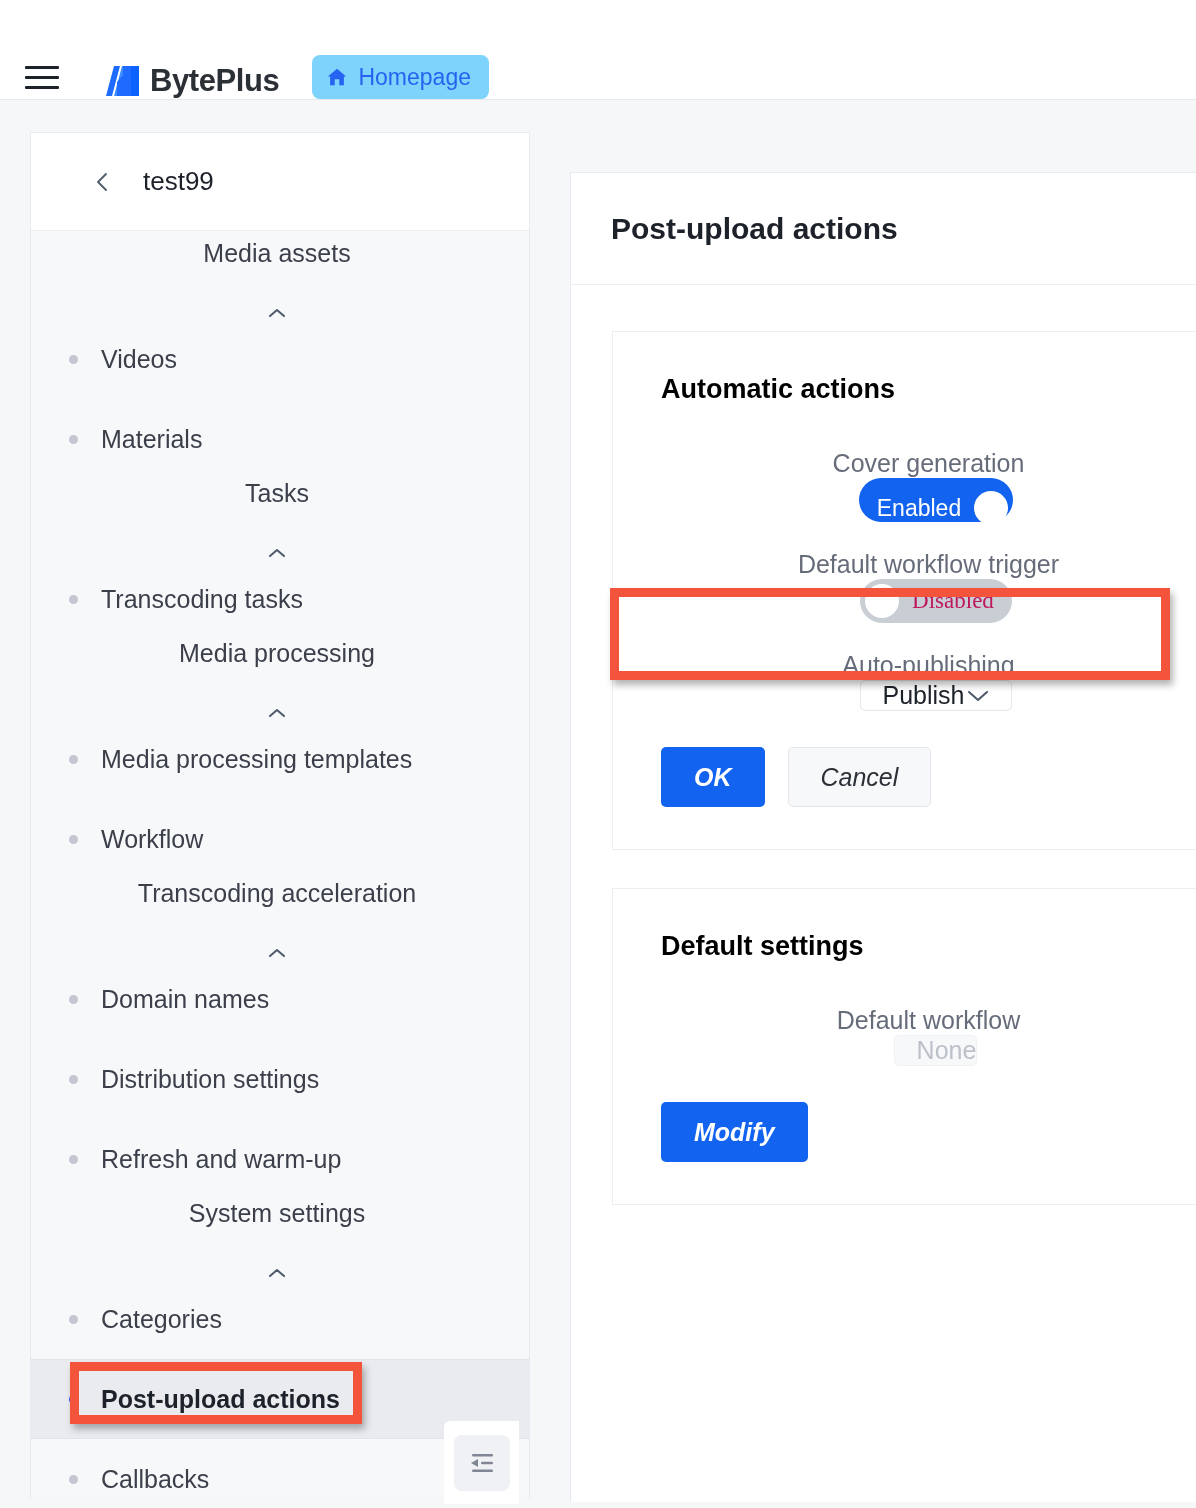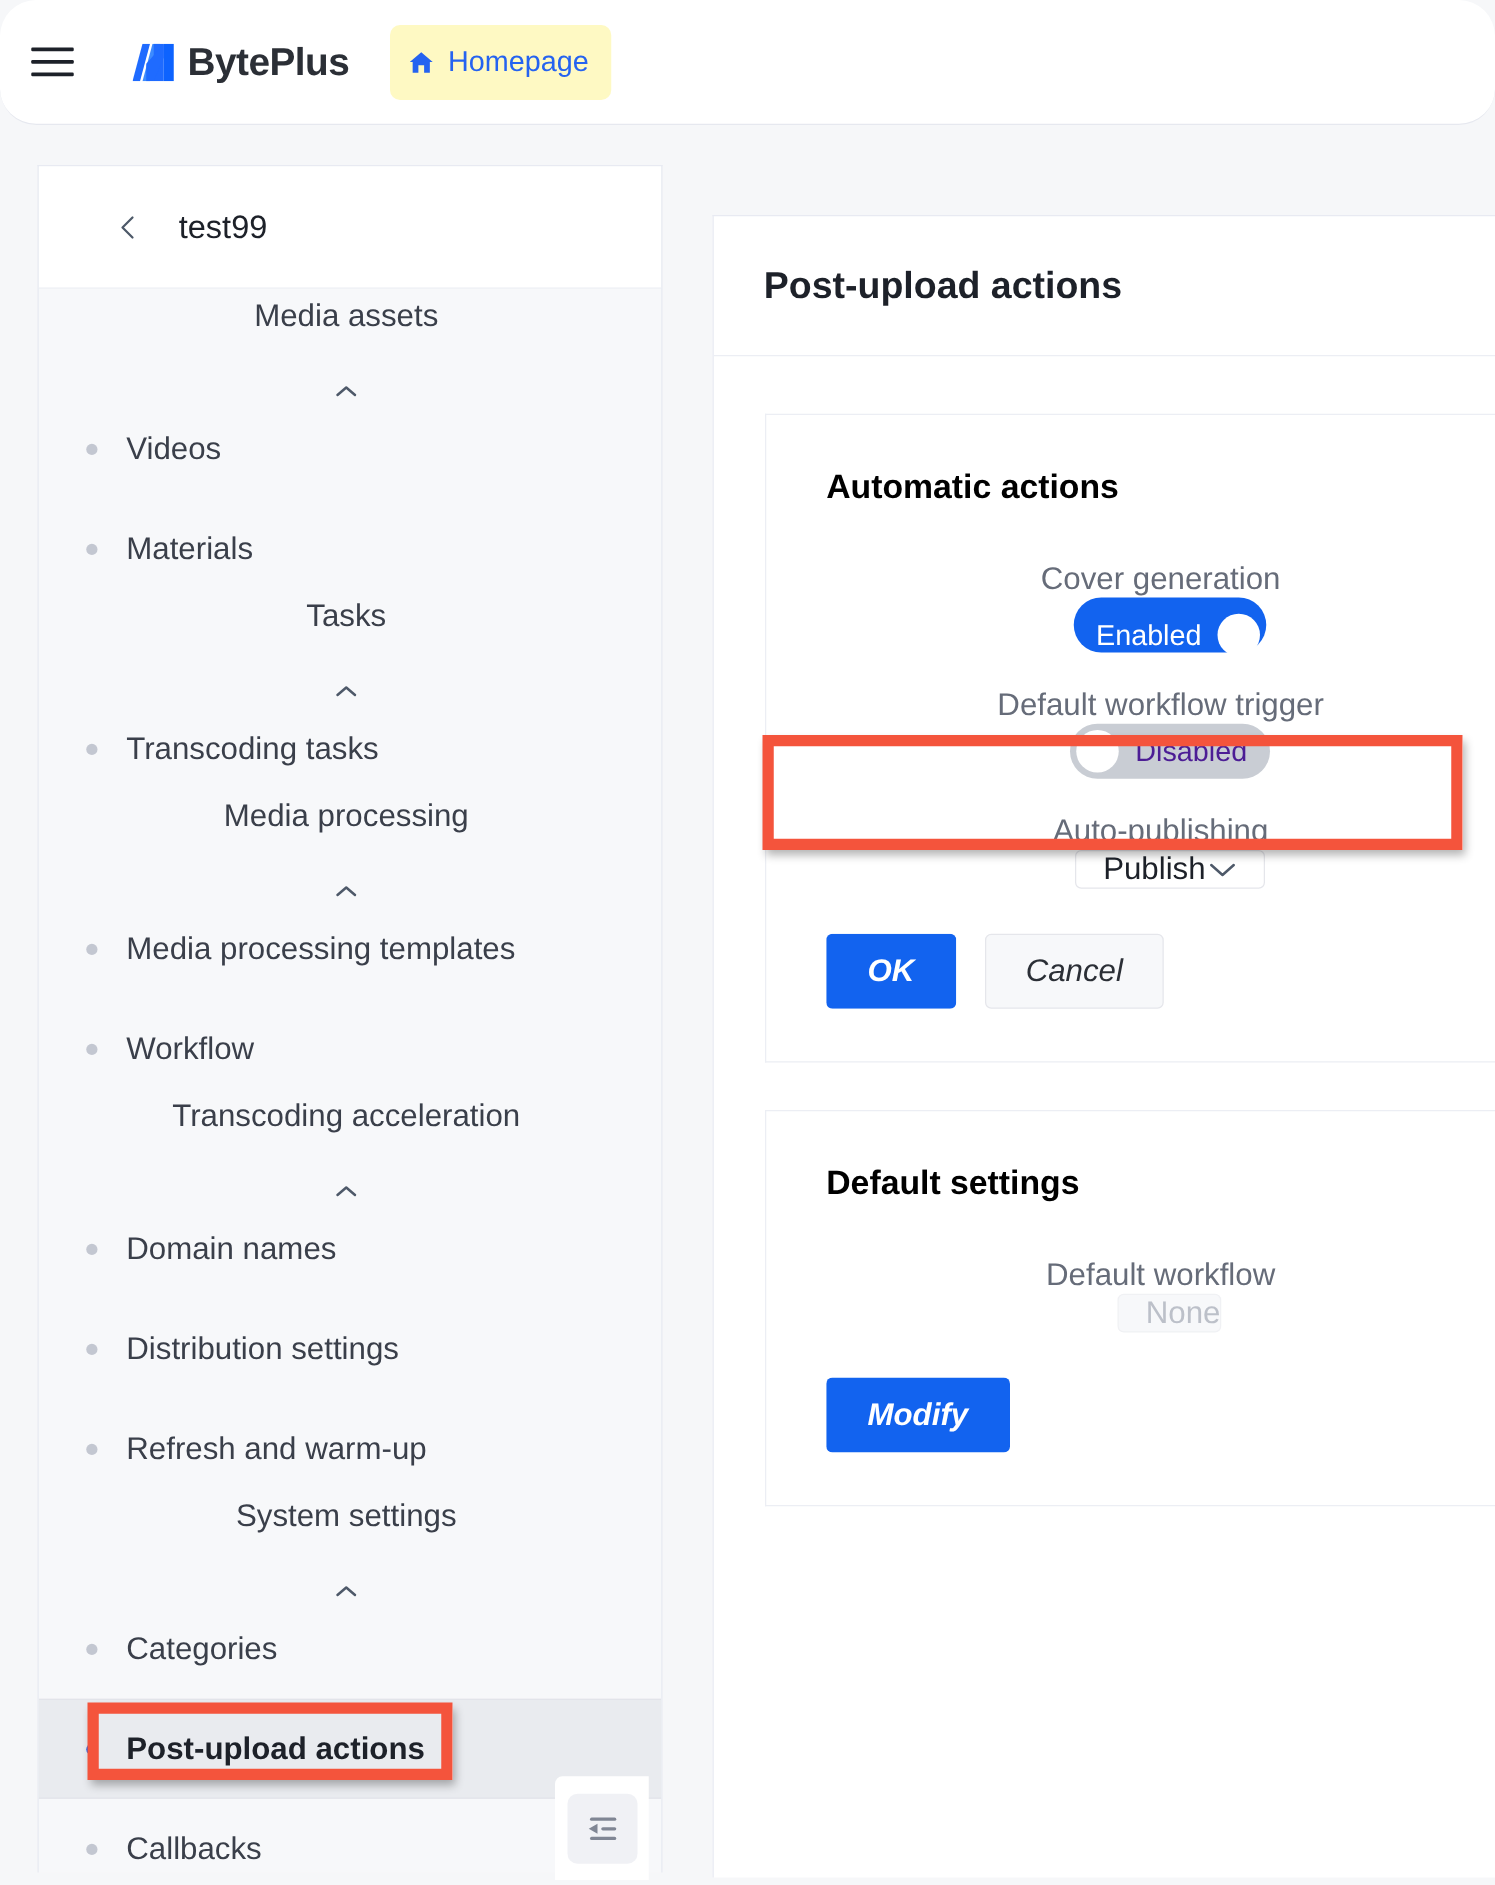--- a/index.html
+++ b/index.html
@@ -13,22 +13,21 @@
   }
 
   
   .header {
     position: absolute;
     left: 0; top: 0;
     width: 1196px; height: 100px;
     background: #ffffff;
     border-bottom: 1px solid #e6e8ef;
     display: flex;
-    align-items: center;
-    border-radius: 29px;
+    align-items: flex-end;
   }
   .hamburger {
     margin-left: 20px;
     width: 44px; height: 44px;
     display: flex; flex-direction: column;
     justify-content: center; align-items: center;
     gap: 7px;
     cursor: pointer;
   }
   .hamburger span {
@@ -44,23 +43,23 @@
   }
   .brand-mark { width: 38px; height: 30px; margin-right: 6px; }
   .brand-text {
     font-size: 31px;
     font-weight: bold;
     color: #2b2f36;
     letter-spacing: -0.4px;
   }
   .homepage-chip {
     margin-left: 33px;
-    height: 60px;
+    height: 44px;
     padding: 0 18px 0 14px;
-    background: #fef9c3;
+    background: #7dd3fc;
     border-radius: 8px;
     display: flex; align-items: center;
     gap: 10px;
     cursor: pointer;
   }
   .homepage-chip .label {
     font-size: 23px;
     color: #2563f0;
   }
   .home-icon { width: 22px; height: 22px; display:block; }
@@ -225,21 +224,21 @@
     width: 34px; height: 34px;
     border-radius: 50%;
     background: #ffffff;
     flex: none;
   }
   .toggle .t-label {
     font-size: 23px;
     color: #ffffff;
   }
   .toggle.on .t-label { margin-right: 13px; }
-  .toggle.off .t-label { margin-left: 13px; color: #4c1d95; }
+  .toggle.off .t-label { margin-left: 13px; color: #be185d; font-family: Liberation Serif, serif; }
 
   
   .select {
     margin-left: 14px;
     flex: 1;
     height: 62px;
     background: #ffffff;
     border: 1px solid #e5e6eb;
     border-radius: 5px;
     display: flex;

